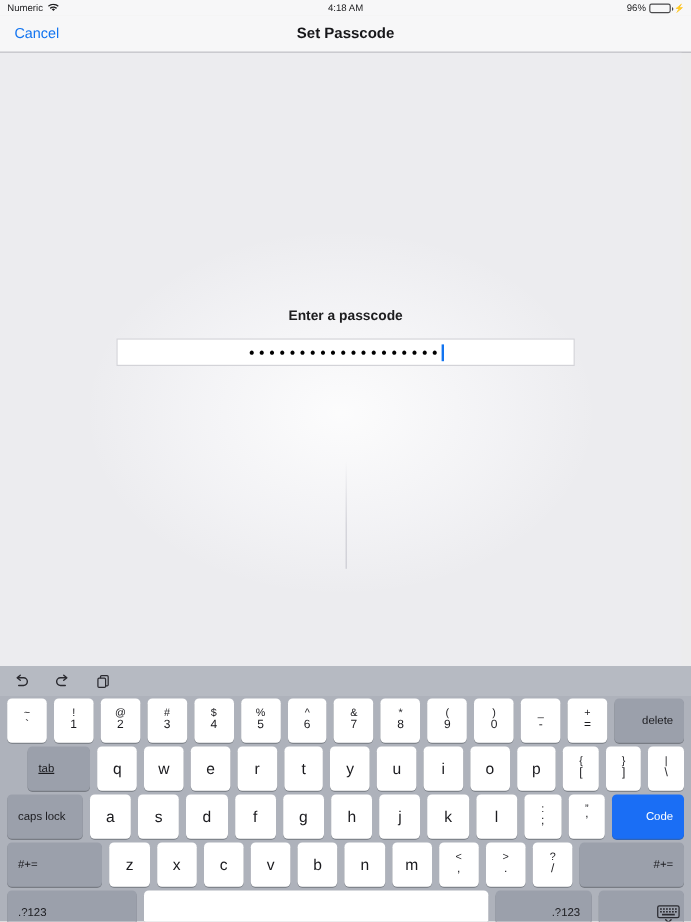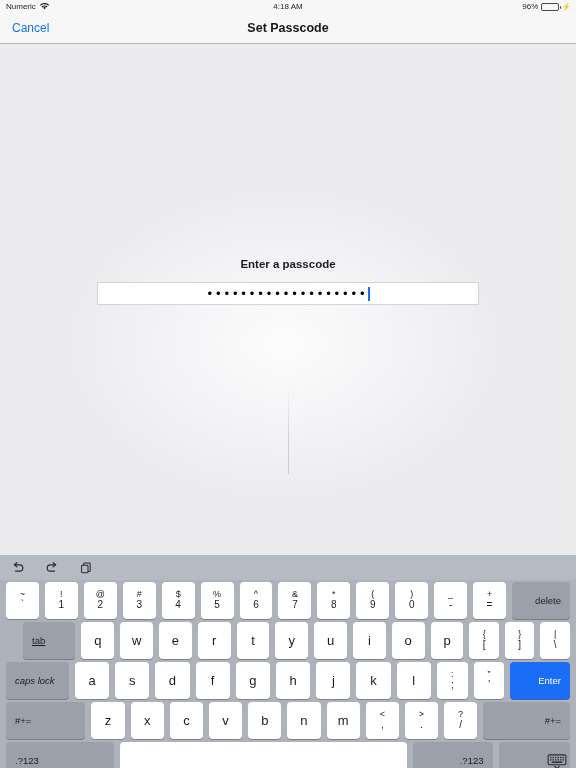--- a/index.html
+++ b/index.html
@@ -347,21 +347,21 @@
         </div>
         <div class="key" style="width: 36px; margin-left: 3px; margin-right: 3px;">
           <span class="dual">
             <span class="top">|</span>
             <span class="bot">\</span>
           </span>
         </div>
       </div>
 
     <div class="kb-row" id="row-home" style="top:107px; padding:0 3px;">
-        <div class="key dark lbl-left" style="width: 72px; margin-left: 3px; margin-right: 3px; font-style: italic;">
+        <div class="key dark lbl-left" style="width: 72px; margin-left: 3px; margin-right: 3px;">
           <span>caps lock</span>
         </div>
         <div class="key" style="width: 40px; margin-left: 3px; margin-right: 3px;">
           <span>a</span>
         </div>
         <div class="key" style="width: 40px; margin-left: 3px; margin-right: 3px;">
           <span>s</span>
         </div>
         <div class="key" style="width: 40px; margin-left: 3px; margin-right: 3px;">
           <span>d</span>
@@ -390,21 +390,21 @@
             <span class="bot">;</span>
           </span>
         </div>
         <div class="key" style="width: 36px; margin-left: 3px; margin-right: 3px;">
           <span class="dual">
             <span class="top">”</span>
             <span class="bot">’</span>
           </span>
         </div>
         <div class="key blue lbl-right" style="width: 68px; margin-left: 3px; margin-right: 3px;">
-          <span>Enter</span>
+          <span>Code</span>
         </div>
       </div>
 
     <div class="kb-row" id="row-bottom" style="top:147px; padding:0 3px;">
         <div class="key dark lbl-left" style="width: 94px; margin-left: 3px; margin-right: 3px;">
           <span>#+=</span>
         </div>
         <div class="key" style="width: 40px; margin-left: 3px; margin-right: 3px;">
           <span>z</span>
         </div>

